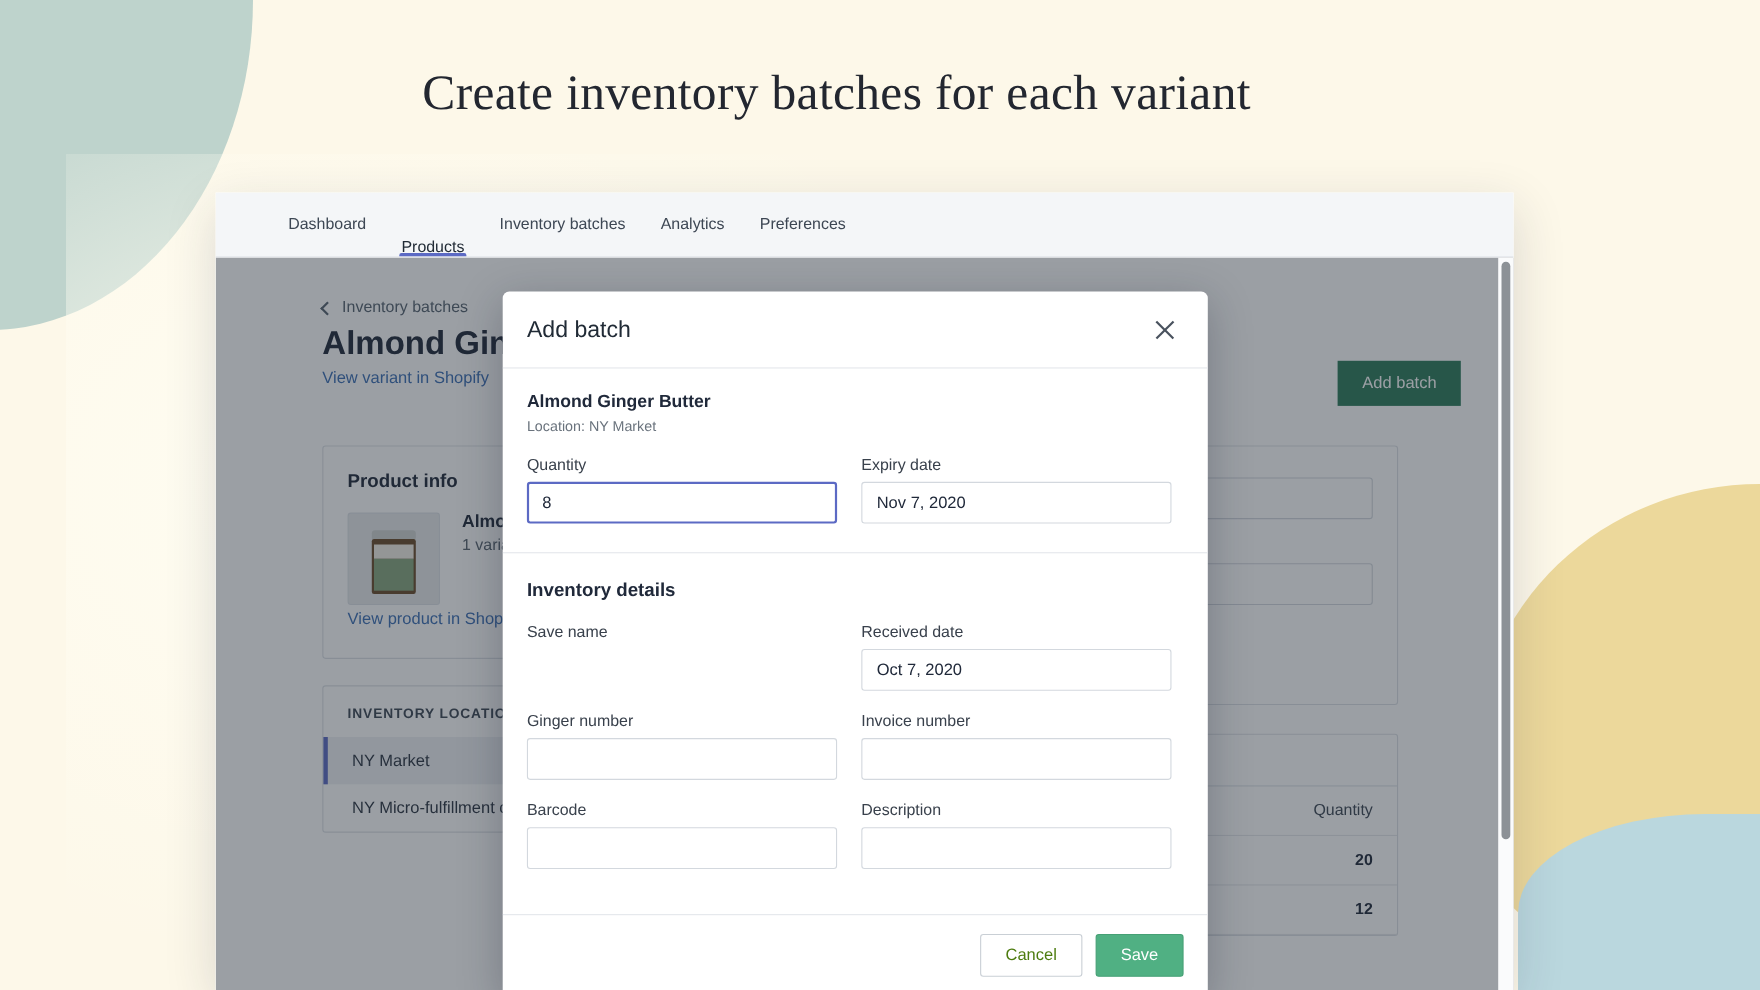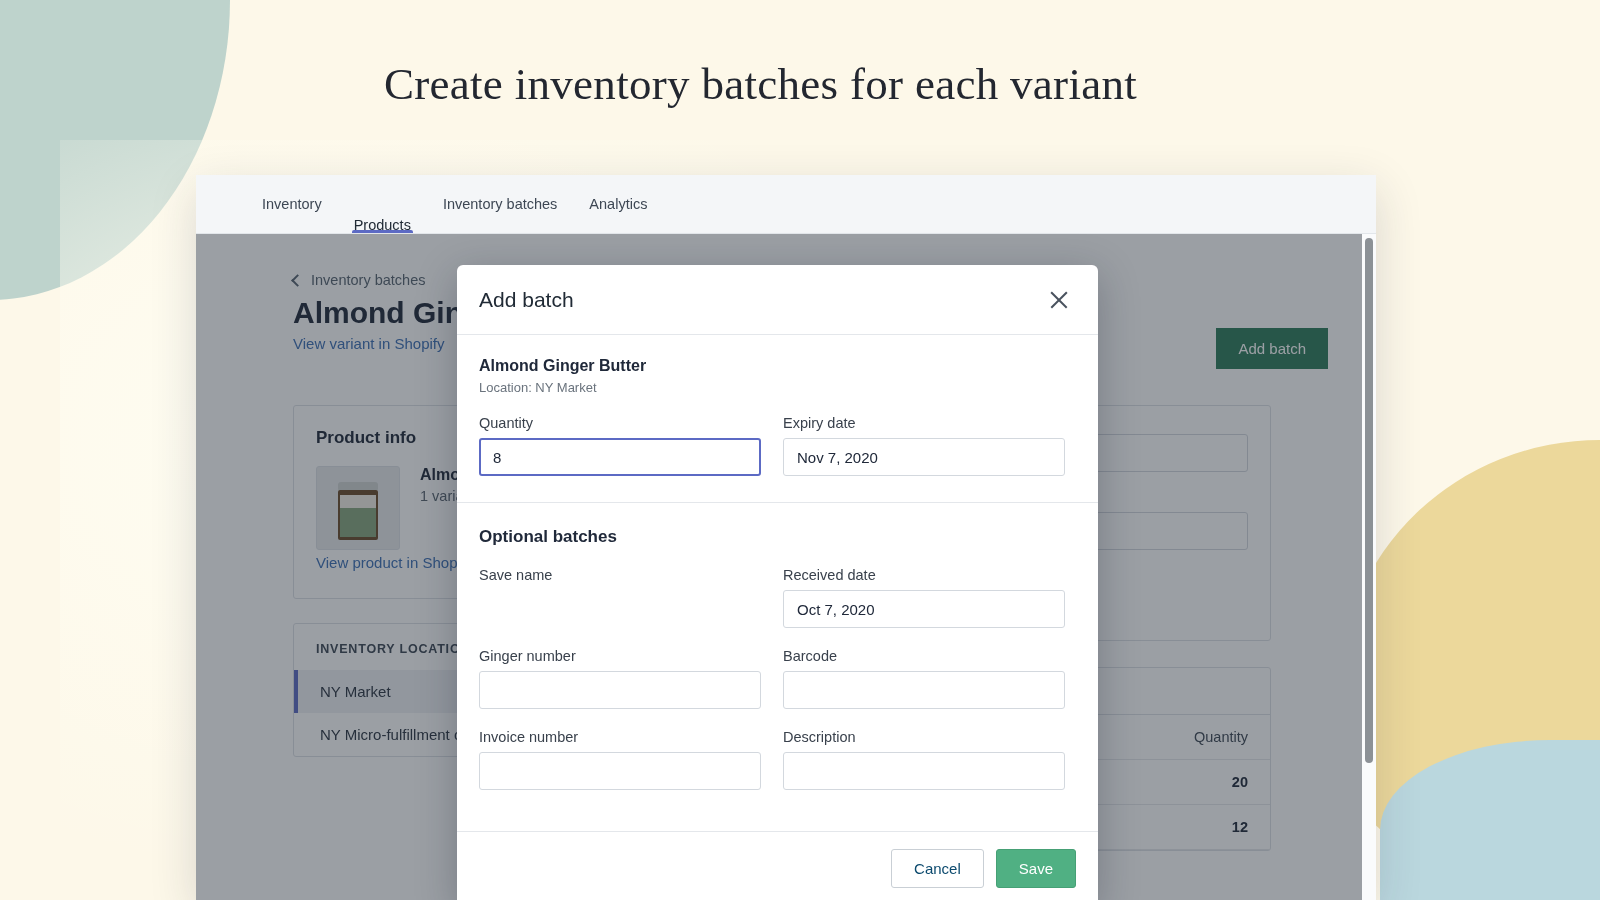--- a/index.html
+++ b/index.html
@@ -213,49 +213,52 @@
 
   #modal-foot {
     flex: none; height: 74px; border-top: 1px solid #e4e7eb;
     display: flex; align-items: center; justify-content: flex-end;
     gap: 12px; padding: 0 22px;
   }
   .btn {
     font-size: 15px; border-radius: 3px; cursor: pointer; padding: 10px 22px;
     font-family: "Liberation Sans", sans-serif;
   }
-  #btn-cancel { background: #fff; border: 1px solid #c9cfd5; color: #0c4a6e; }
+  #btn-cancel { background: #fff; border: 1px solid #c9cfd5; color: #4d7c0f; }
   #btn-save   { background: #50b083; border: 1px solid #46a075; color: #fff; }
 </style>
 </head>
 <body>
 
 <div id="stage">
 
   <div class="blob" id="blob-green-mask"></div>
   <div class="blob" id="glow"></div>
   <div class="blob" id="blob-yellow"></div>
   <div class="blob" id="blob-blue"></div>
 
   <h1 id="headline">Create inventory batches for each variant</h1>
 
   <div id="app-window">
 
     <nav id="topnav">
       <div class="nav-tab">
-        <span>Inventory</span>
+        <span>Dashboard</span>
       </div>
       <div class="nav-tab active">
         <span>Products</span>
       </div>
       <div class="nav-tab">
         <span>Inventory batches</span>
       </div>
       <div class="nav-tab">
         <span>Analytics</span>
+      </div>
+      <div class="nav-tab">
+        <span>Preferences</span>
       </div>
     </nav>
 
     <div id="page-body">
       <div id="page-inner">
 
         <div id="header-row">
           <div>
             <div class="breadcrumb">
               <span class="chev-left"></span>
@@ -358,42 +361,42 @@
           <input class="m-input focused" value="8" style="">
         </div>
         <div class="m-field">
           <div class="m-label">Expiry date</div>
           <input class="m-input" value="Nov 7, 2020" style="">
         </div>
       </div>
     </div>
 
     <div id="modal-section-2">
-      <div class="m-sec-title">Optional batches</div>
+      <div class="m-sec-title">Inventory details</div>
 
       <div class="grid2">
         <div class="m-field">
           <div class="m-label">Save name</div>
         </div>
         <div class="m-field">
           <div class="m-label">Received date</div>
           <input class="m-input" value="Oct 7, 2020" style="">
         </div>
 
         <div class="m-field">
           <div class="m-label">Ginger number</div>
           <input class="m-input" value="" style="">
         </div>
         <div class="m-field">
+          <div class="m-label">Invoice number</div>
+          <input class="m-input" value="" style="">
+        </div>
+
+        <div class="m-field">
           <div class="m-label">Barcode</div>
-          <input class="m-input" value="" style="">
-        </div>
-
-        <div class="m-field">
-          <div class="m-label">Invoice number</div>
           <input class="m-input" value="" style="">
         </div>
         <div class="m-field">
           <div class="m-label">Description</div>
           <input class="m-input" value="" style="">
         </div>
       </div>
     </div>
 
     <div id="modal-foot">

